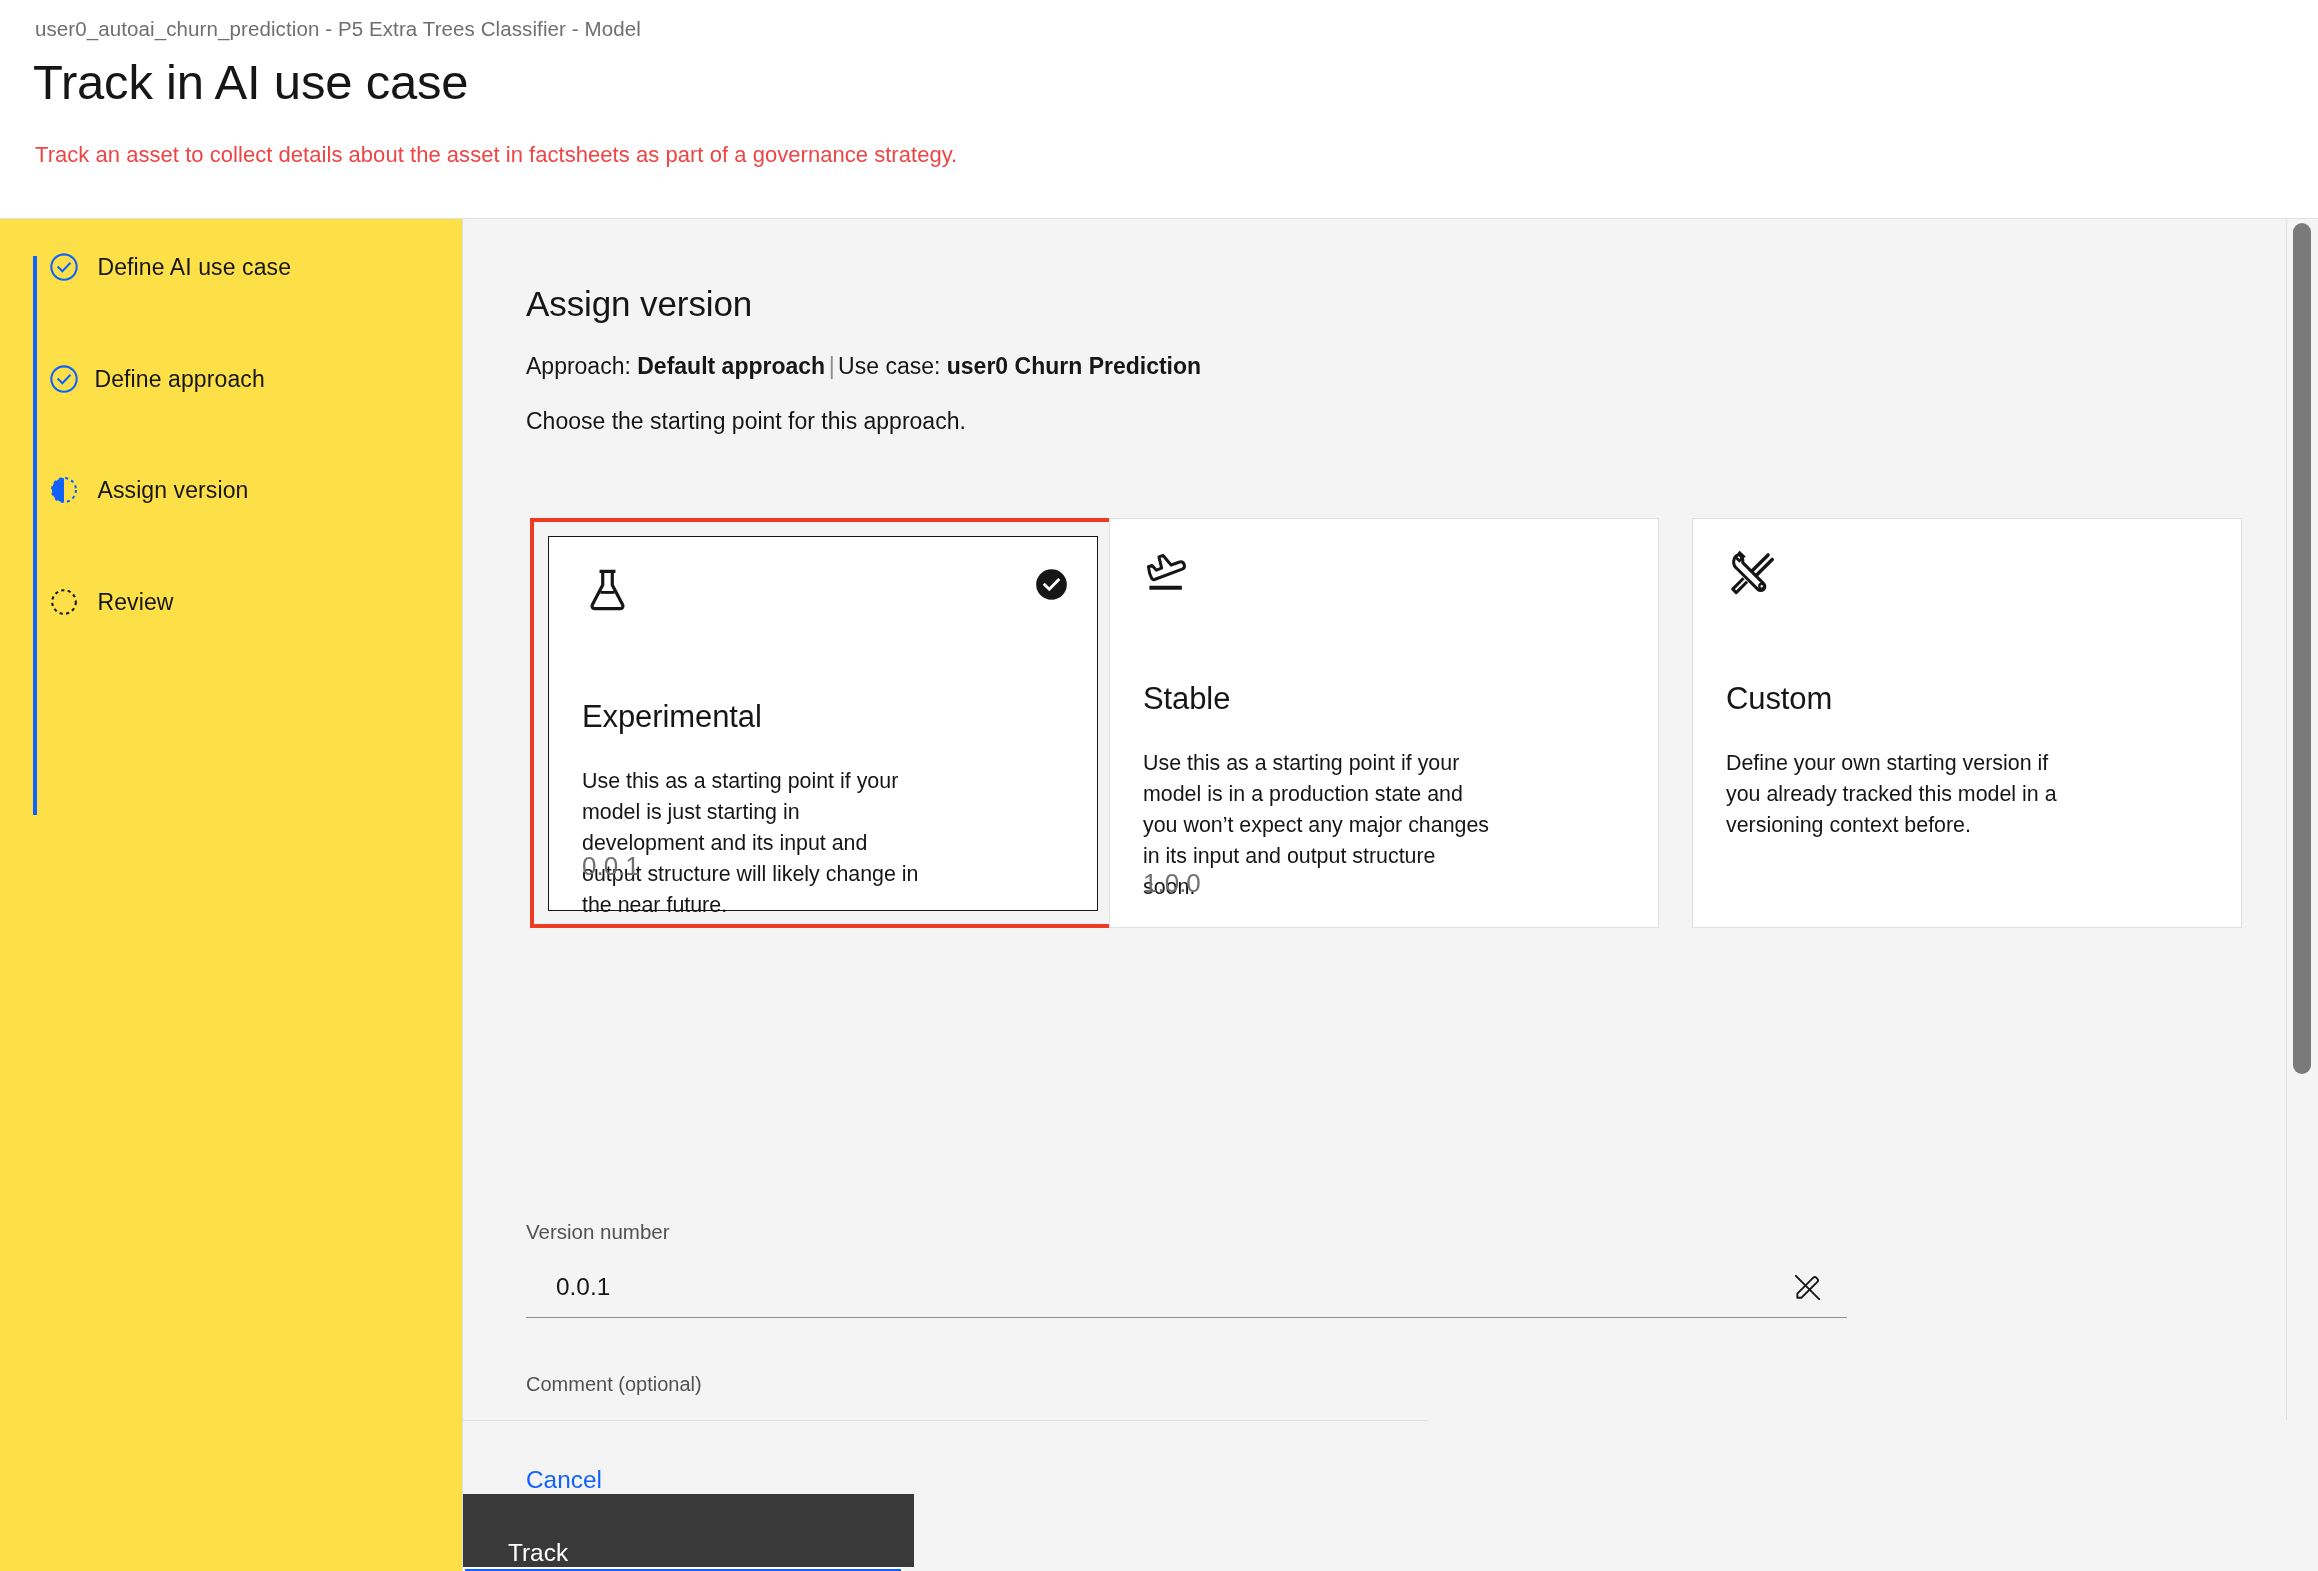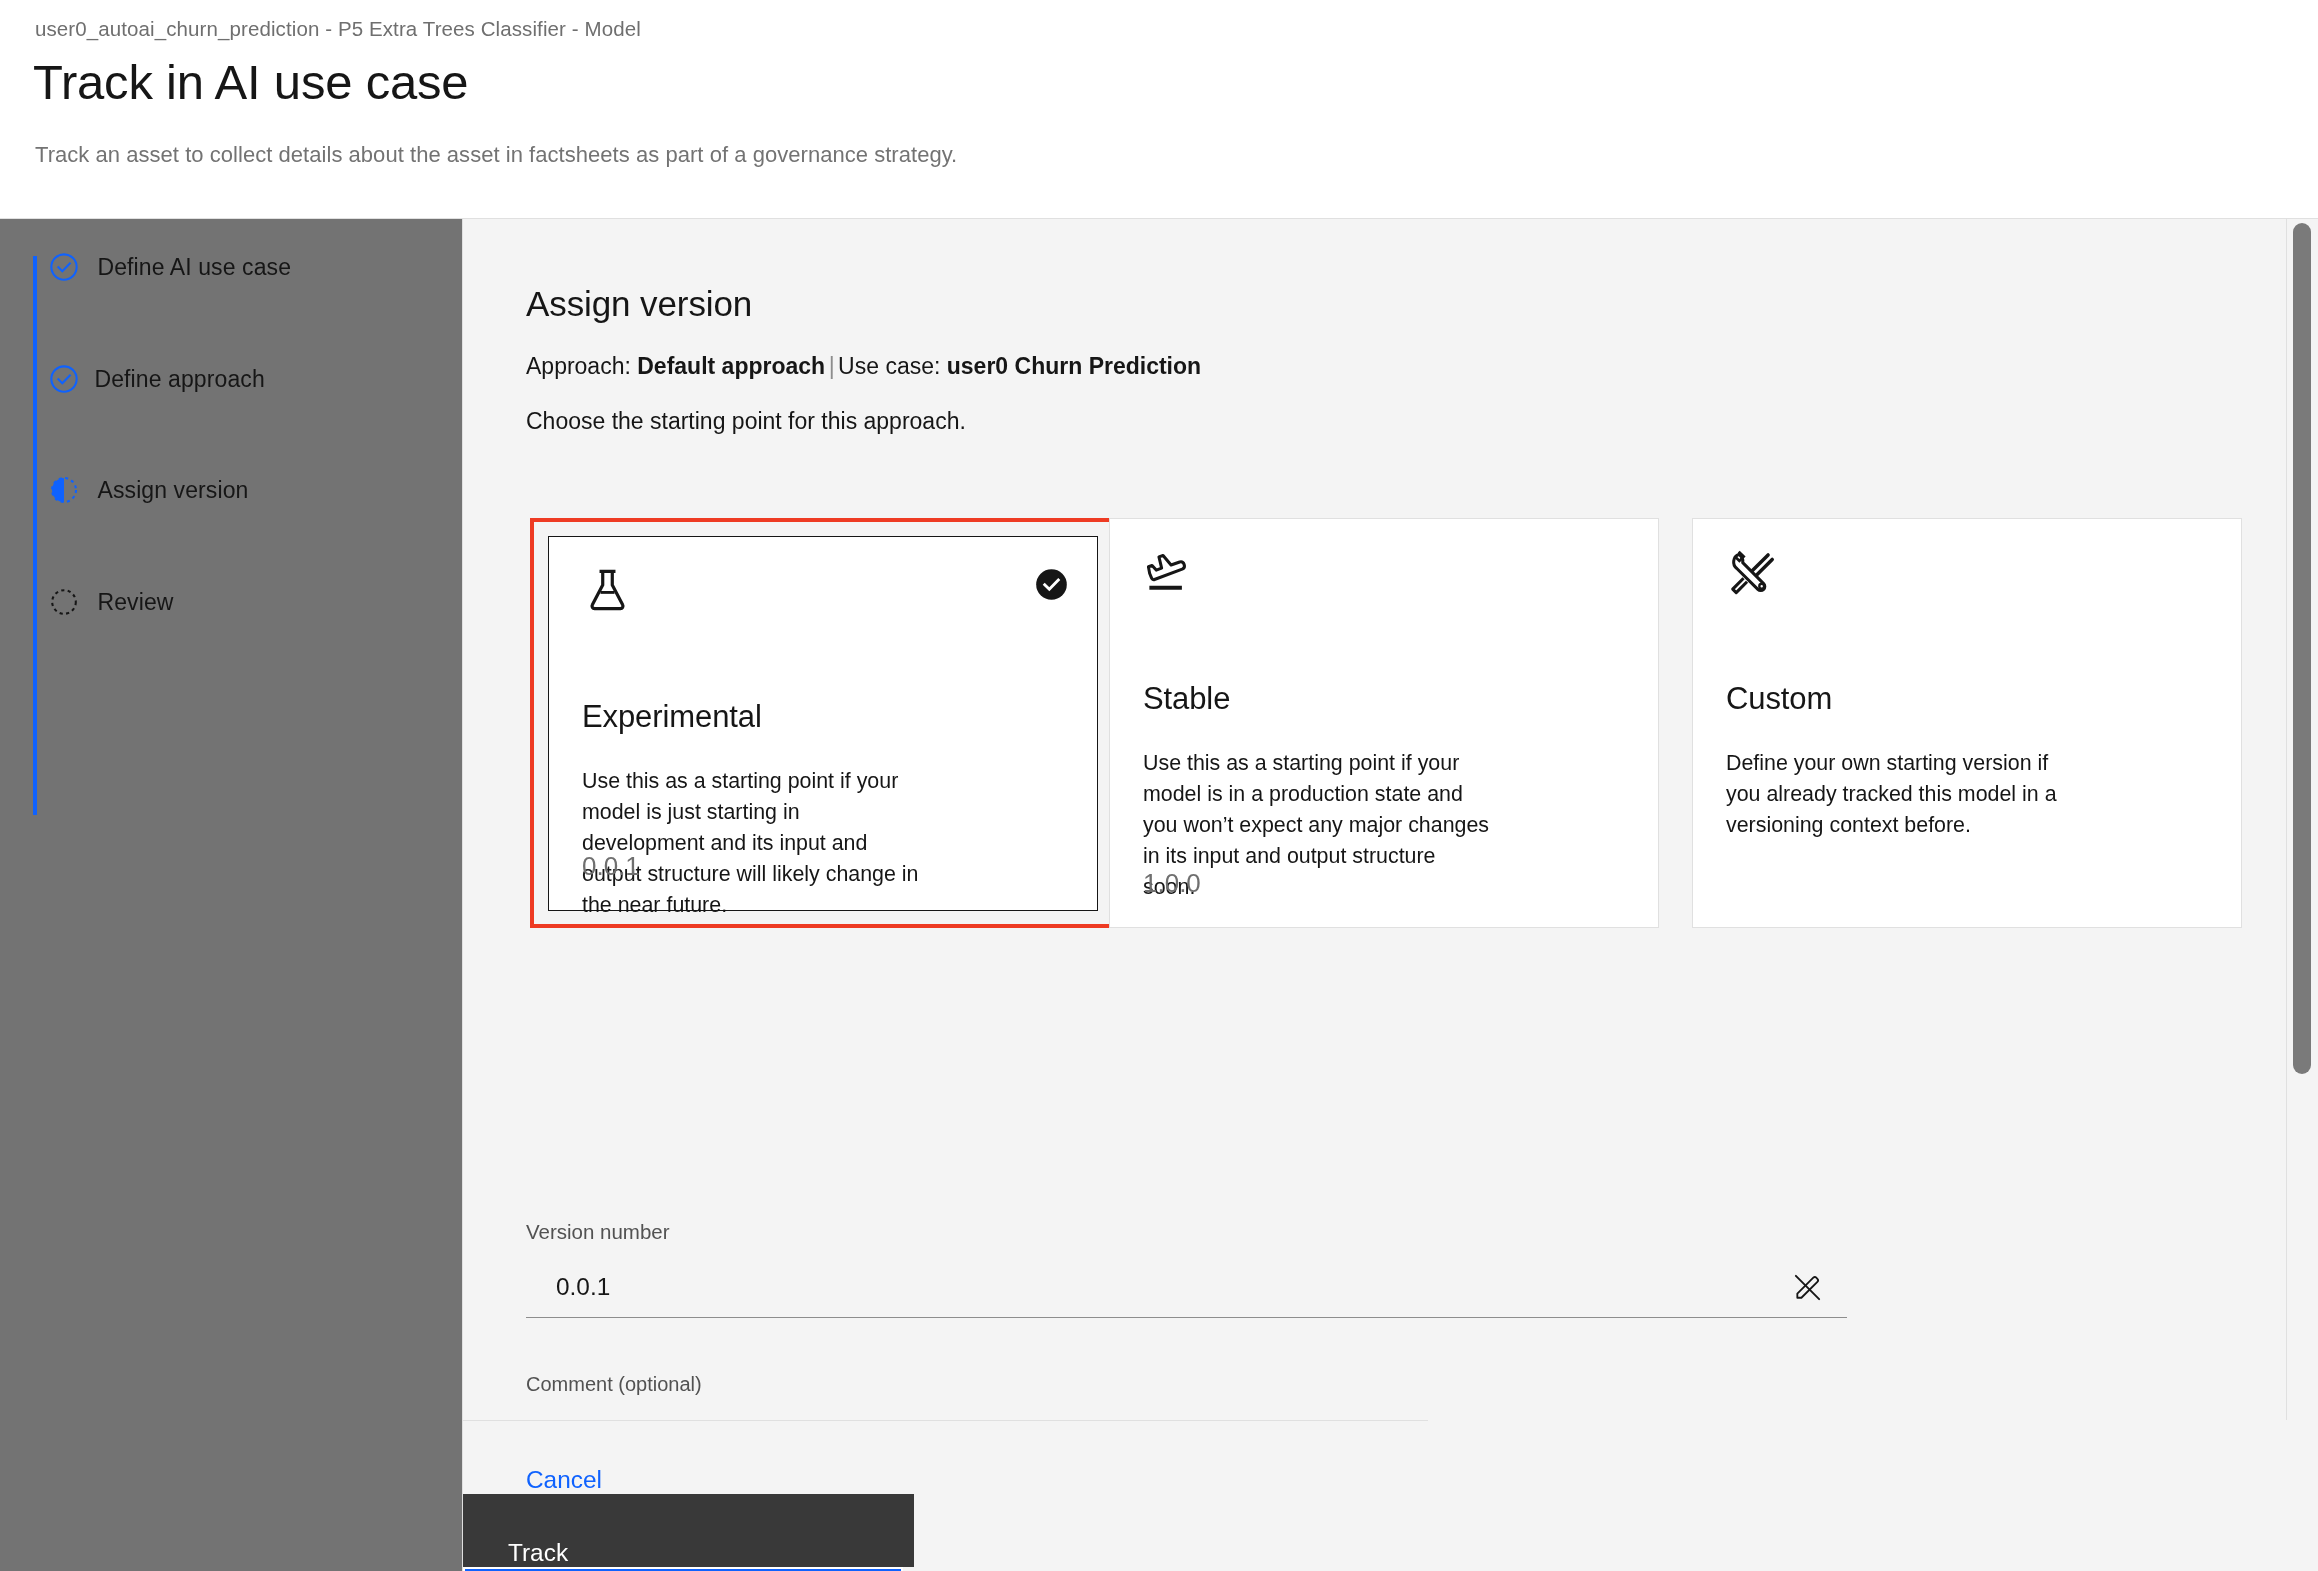--- a/index.html
+++ b/index.html
@@ -17,28 +17,28 @@
   .breadcrumb {
     position: absolute; left: 35px; top: 16.6px;
     font-size: 20.5px; color: #6f6f6f; letter-spacing: 0.1px; white-space: nowrap;
   }
   .page-title {
     position: absolute; left: 33px; top: 54px;
     font-size: 49px; font-weight: 400; color: #161616; letter-spacing: -0.2px;
   }
   .page-subtitle {
     position: absolute; left: 35px; top: 142px;
-    font-size: 22px; color: #737373; letter-spacing: 0.04px;
+    font-size: 22px; color: #ef4444; letter-spacing: 0.04px;
   }
   .header-rule { position: absolute; left: 0; top: 218px; width: 2319px; height: 0.9px; background: #e0e0e0; }
 
   
   .sidebar {
     position: absolute; left: 0; top: 219px; width: 463px; height: 1352px;
-    background: #737373; border-right: 0.9px solid #e0e0e0;
+    background: #fde047; border-right: 0.9px solid #e0e0e0;
   }
   .progress-rail {
     position: absolute; left: 33px; top: 37px; width: 3.5px; height: 499px; background: #e0e0e0;
   }
   .progress-rail-active {
     position: absolute; left: 33px; top: 37px; width: 3.5px; height: 559px; background: #0f62fe;
   }
   .step {
     position: absolute; left: 45px; display: flex; align-items: center; gap: 19px;
     height: 44px; padding-left: 3.5px;

